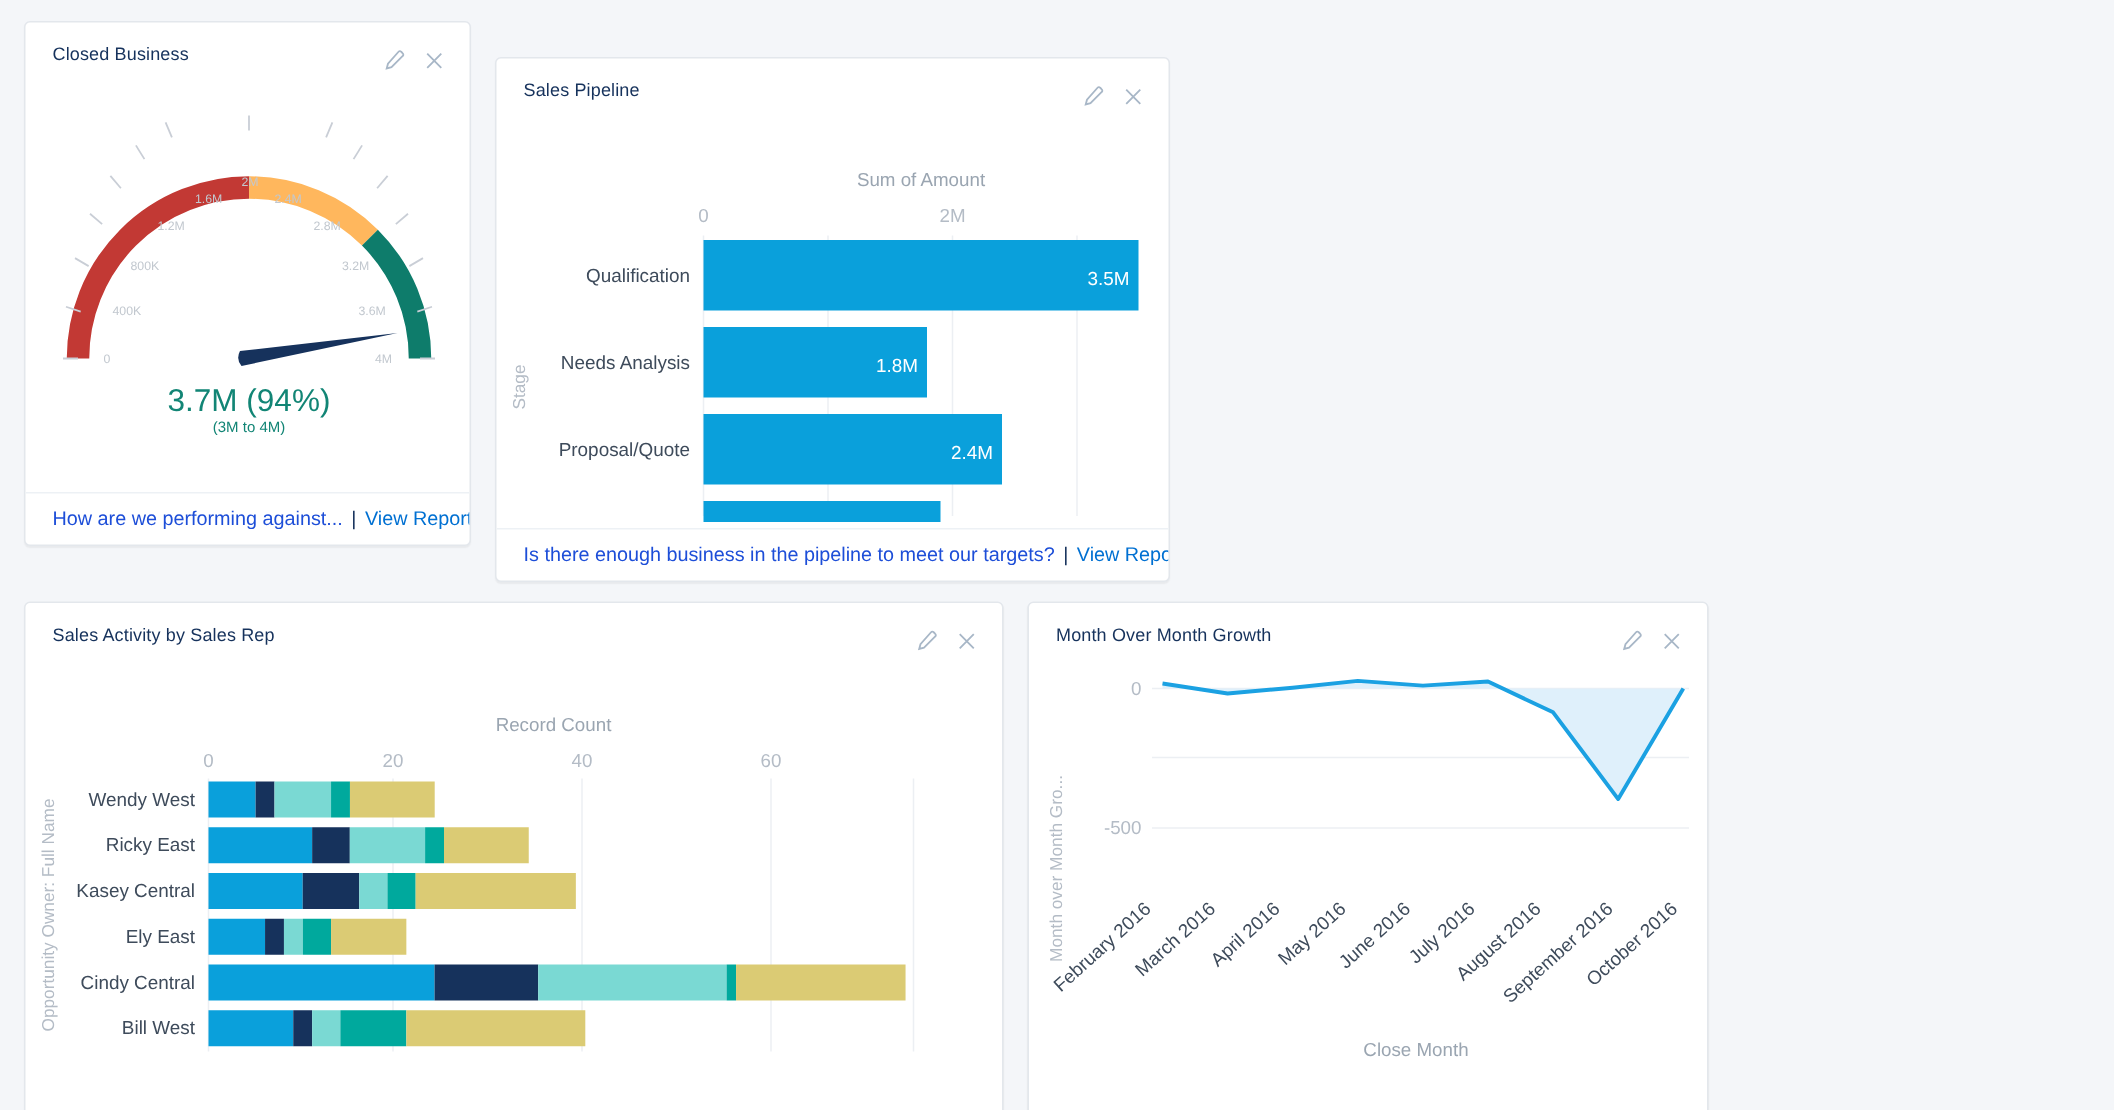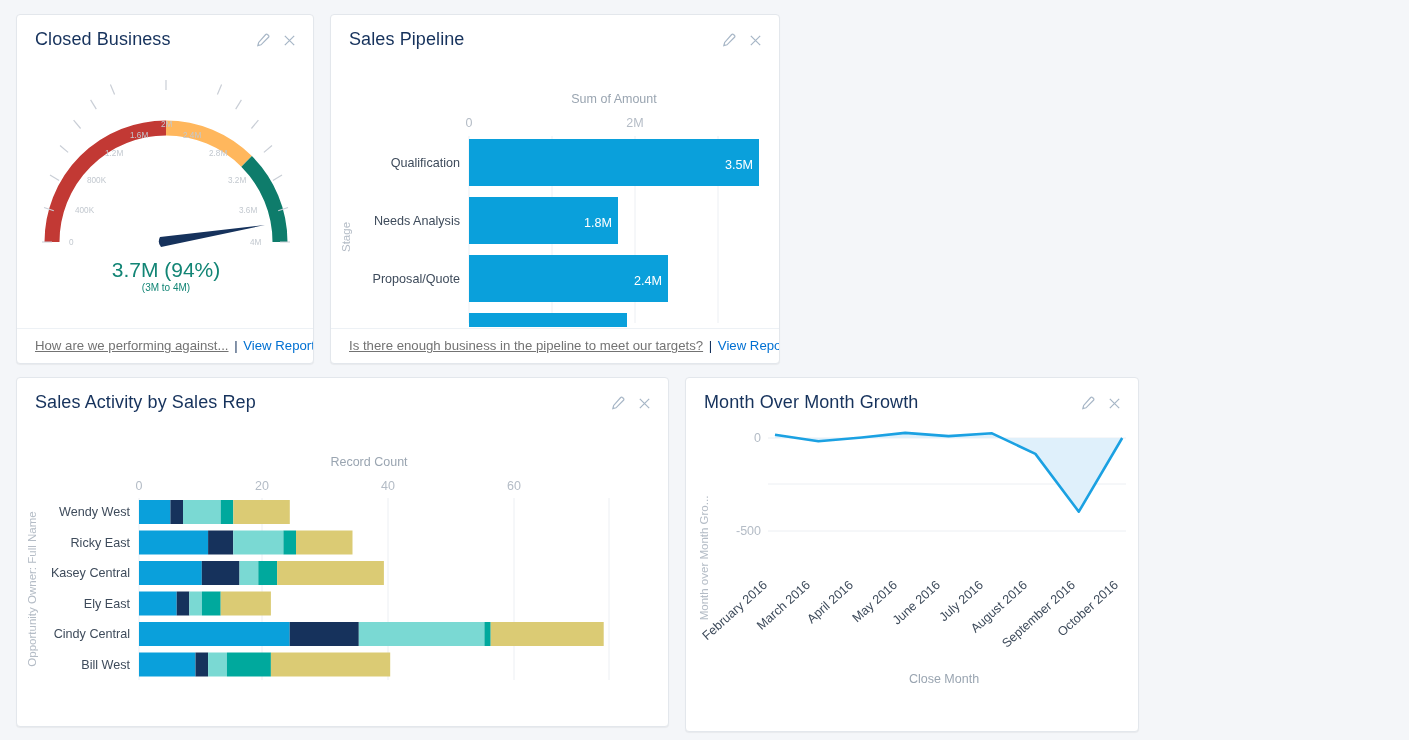--- a/index.html
+++ b/index.html
@@ -23,39 +23,39 @@
     box-shadow: 0 1px 1px rgba(0,0,0,.05);
     display: flex; flex-direction: column;
     position: relative;
     overflow: hidden;
   }
   .card-head {
     display: flex; align-items: flex-start; justify-content: space-between;
     padding: 14px 16px 4px 18px;
   }
   .card-title {
-    font-size: 18px; color: #16325c; font-weight: 400; letter-spacing: .1px;
+    font-size: 12px; color: #16325c; font-weight: 400; letter-spacing: .1px;
     line-height: 1.2;
   }
   .card-actions { display: flex; gap: 12px; align-items: center; padding-top: 4px; }
   .ico { width: 15px; height: 15px; color: #a8b7c7; display: block; }
   .ico svg { width: 100%; height: 100%; display: block; }
   .card-body { flex: 1; position: relative; }
   .card-foot {
     border-top: 1px solid #edf1f5;
     padding: 9px 16px 10px 18px;
     font-size: 13.2px; color: #0070d2;
     white-space: nowrap; overflow: hidden;
   }
-  .card-foot .q { color: #737373; text-decoration: underline; }
+  .card-foot .q { color: #1d4ed8; }
   .card-foot .sep { color: #16325c; padding: 0 2px; }
 
   
   .c1 { width: 298px; height: 350px; }
-  .c2 { width: 450px; height: 350px; }
+  .c2 { width: 450px; height: 350px; margin-top: 24px; }
   .c3 { width: 653px; height: 350px; }
   .c4 { width: 454px; height: 355px; }
 
   svg.plot { display: block; }
   text { font-family: "Liberation Sans", sans-serif; }
   .axis-title { fill: #9aa5b1; font-size: 12.5px; }
   .tick { fill: #b4bcc6; font-size: 12.5px; }
   .cat { fill: #3e4b5b; font-size: 12.6px; }
   .axname { fill: #b4bcc6; font-size: 11.5px; }
   .barlabel { fill: #ffffff; font-size: 12.6px; }

